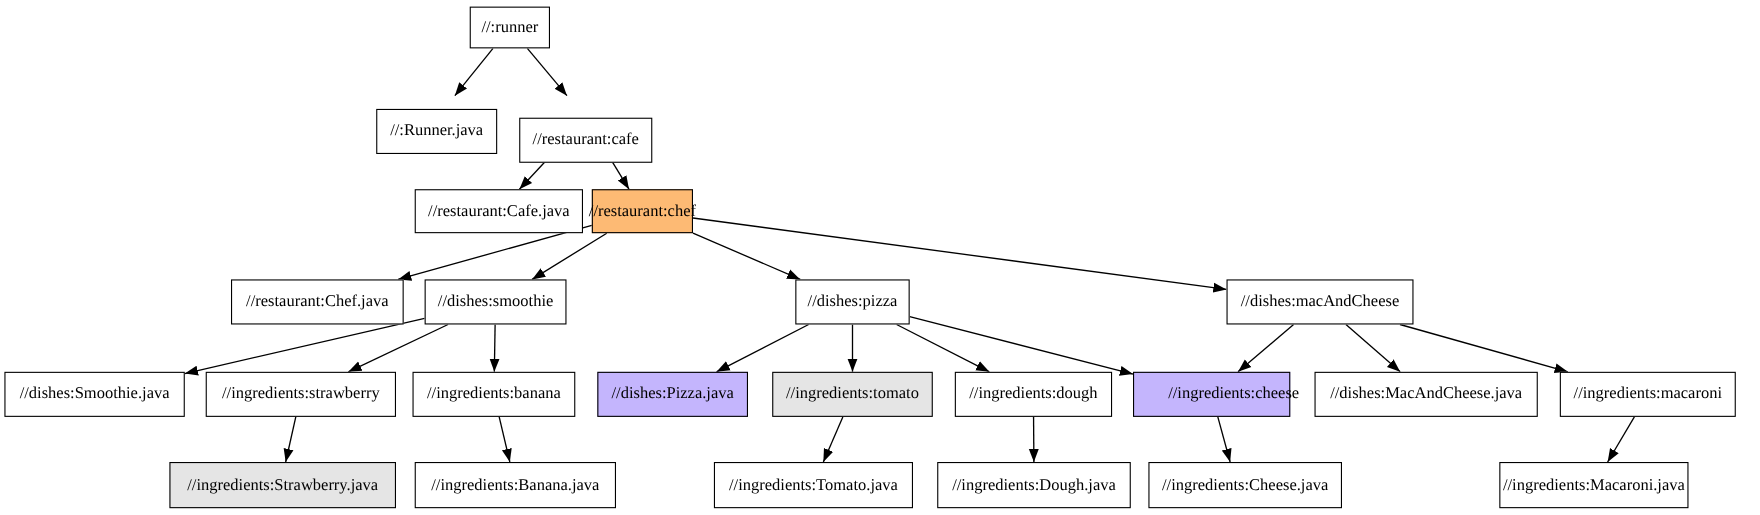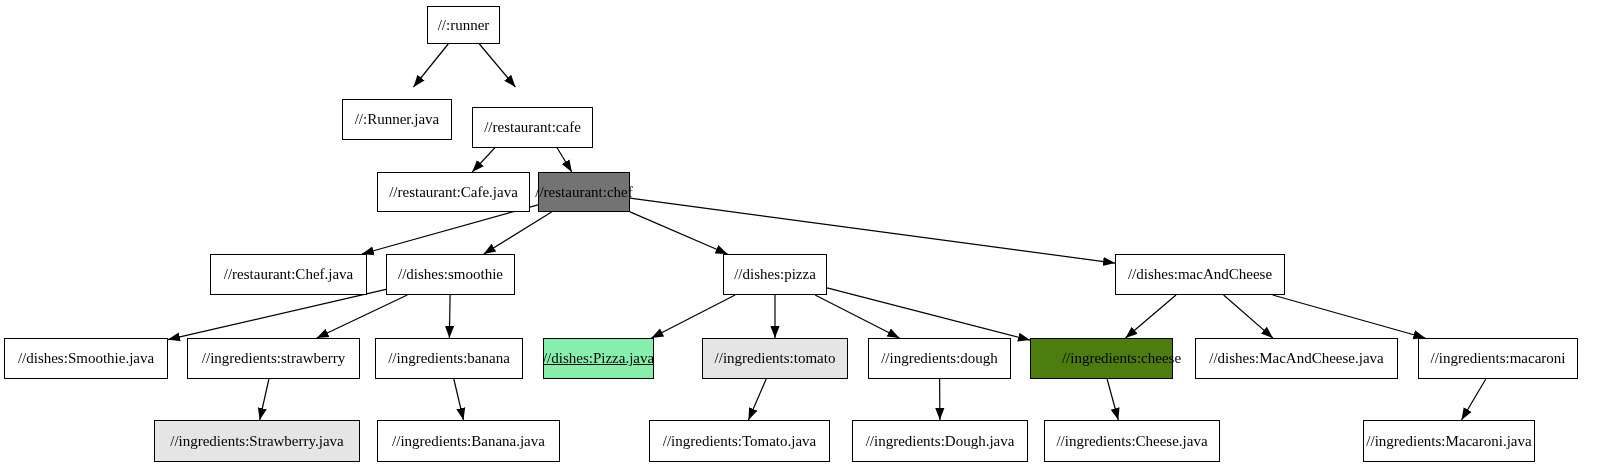--- a/index.html
+++ b/index.html
@@ -66,32 +66,32 @@
         <line x1="1223.6" y1="295.0" x2="1272.9" y2="338.0" stroke="#000000" stroke-width="1.2" marker-end="url(#arrowhead)"></line>
         <line x1="1272.7" y1="295.0" x2="1425.3" y2="338.0" stroke="#000000" stroke-width="1.2" marker-end="url(#arrowhead)"></line>
         <line x1="1485.8" y1="379.0" x2="1461.5" y2="420.0" stroke="#000000" stroke-width="1.2" marker-end="url(#arrowhead)"></line>
       </g>
   </svg>
   <div id="node-layer">
       <div class="node" style="left: 427px; top: 6px; width: 73px; height: 38px; border-color: rgb(0, 0, 0); background: rgb(255, 255, 255); color: rgb(0, 0, 0);">//:runner</div>
       <div class="node" style="left: 342px; top: 87px; width: 110px; height: 41px; border-color: rgb(0, 0, 0); background: rgb(255, 255, 255); color: rgb(0, 0, 0); margin-top: 12px;">//:Runner.java</div>
       <div class="node" style="left: 472px; top: 87px; width: 121px; height: 41px; border-color: rgb(0, 0, 0); background: rgb(255, 255, 255); color: rgb(0, 0, 0); margin-top: 20px;">//restaurant:cafe</div>
       <div class="node" style="left: 377px; top: 172px; width: 153px; height: 40px; border-color: rgb(0, 0, 0); background: rgb(255, 255, 255); color: rgb(0, 0, 0);">//restaurant:Cafe.java</div>
-      <div class="node" style="left: 538px; top: 172px; width: 92px; height: 40px; border-color: rgb(0, 0, 0); background: #737373; color: rgb(0, 0, 0);">//restaurant:chef</div>
+      <div class="node" style="left: 538px; top: 172px; width: 92px; height: 40px; border-color: rgb(0, 0, 0); background: #fdba74; color: rgb(0, 0, 0);">//restaurant:chef</div>
       <div class="node" style="left: 210px; top: 254px; width: 157px; height: 41px; border-color: rgb(0, 0, 0); background: rgb(255, 255, 255); color: rgb(0, 0, 0);">//restaurant:Chef.java</div>
       <div class="node" style="left: 386px; top: 254px; width: 129px; height: 41px; border-color: rgb(0, 0, 0); background: rgb(255, 255, 255); color: rgb(0, 0, 0);">//dishes:smoothie</div>
       <div class="node" style="left: 723px; top: 254px; width: 104px; height: 41px; border-color: rgb(0, 0, 0); background: rgb(255, 255, 255); color: rgb(0, 0, 0);">//dishes:pizza</div>
       <div class="node" style="left: 1115px; top: 254px; width: 170px; height: 41px; border-color: rgb(0, 0, 0); background: rgb(255, 255, 255); color: rgb(0, 0, 0);">//dishes:macAndCheese</div>
       <div class="node" style="left: 4px; top: 338px; width: 164px; height: 41px; border-color: rgb(0, 0, 0); background: rgb(255, 255, 255); color: rgb(0, 0, 0);">//dishes:Smoothie.java</div>
       <div class="node" style="left: 187px; top: 338px; width: 173px; height: 41px; border-color: rgb(0, 0, 0); background: rgb(255, 255, 255); color: rgb(0, 0, 0);">//ingredients:strawberry</div>
       <div class="node" style="left: 375px; top: 338px; width: 148px; height: 41px; border-color: rgb(0, 0, 0); background: rgb(255, 255, 255); color: rgb(0, 0, 0);">//ingredients:banana</div>
-      <div class="node" style="left: 543px; top: 338px; width: 111px; height: 41px; border-color: rgb(0, 0, 0); background: #86efac; color: rgb(0, 0, 0); text-decoration: underline;">//dishes:Pizza.java</div>
+      <div class="node" style="left: 543px; top: 338px; width: 137px; height: 41px; border-color: rgb(0, 0, 0); background: #c4b5fd; color: rgb(0, 0, 0);">//dishes:Pizza.java</div>
       <div class="node" style="left: 702px; top: 338px; width: 146px; height: 41px; border-color: rgb(0, 0, 0); background: #e5e5e5; color: rgb(0, 0, 0);">//ingredients:tomato</div>
       <div class="node" style="left: 868px; top: 338px; width: 143px; height: 41px; border-color: rgb(0, 0, 0); background: rgb(255, 255, 255); color: rgb(0, 0, 0);">//ingredients:dough</div>
-      <div class="node" style="left: 1030px; top: 338px; width: 143px; height: 41px; border-color: rgb(0, 0, 0); background: #4d7c0f; color: rgb(0, 0, 0); padding-left: 40px;">//ingredients:cheese</div>
+      <div class="node" style="left: 1030px; top: 338px; width: 143px; height: 41px; border-color: rgb(0, 0, 0); background: #c4b5fd; color: rgb(0, 0, 0); padding-left: 40px;">//ingredients:cheese</div>
       <div class="node" style="left: 1195px; top: 338px; width: 203px; height: 41px; border-color: rgb(0, 0, 0); background: rgb(255, 255, 255); color: rgb(0, 0, 0);">//dishes:MacAndCheese.java</div>
       <div class="node" style="left: 1418px; top: 338px; width: 160px; height: 41px; border-color: rgb(0, 0, 0); background: rgb(255, 255, 255); color: rgb(0, 0, 0);">//ingredients:macaroni</div>
       <div class="node" style="left: 154px; top: 420px; width: 206px; height: 42px; border-color: rgb(0, 0, 0); background: #e5e5e5; color: rgb(0, 0, 0);">//ingredients:Strawberry.java</div>
       <div class="node" style="left: 377px; top: 420px; width: 183px; height: 42px; border-color: rgb(0, 0, 0); background: rgb(255, 255, 255); color: rgb(0, 0, 0);">//ingredients:Banana.java</div>
       <div class="node" style="left: 649px; top: 420px; width: 181px; height: 42px; border-color: rgb(0, 0, 0); background: rgb(255, 255, 255); color: rgb(0, 0, 0);">//ingredients:Tomato.java</div>
       <div class="node" style="left: 852px; top: 420px; width: 176px; height: 42px; border-color: rgb(0, 0, 0); background: rgb(255, 255, 255); color: rgb(0, 0, 0);">//ingredients:Dough.java</div>
       <div class="node" style="left: 1044px; top: 420px; width: 176px; height: 42px; border-color: rgb(0, 0, 0); background: rgb(255, 255, 255); color: rgb(0, 0, 0);">//ingredients:Cheese.java</div>
       <div class="node" style="left: 1363px; top: 420px; width: 172px; height: 42px; border-color: rgb(0, 0, 0); background: rgb(255, 255, 255); color: rgb(0, 0, 0);">//ingredients:Macaroni.java</div>
     </div>
 </div>

